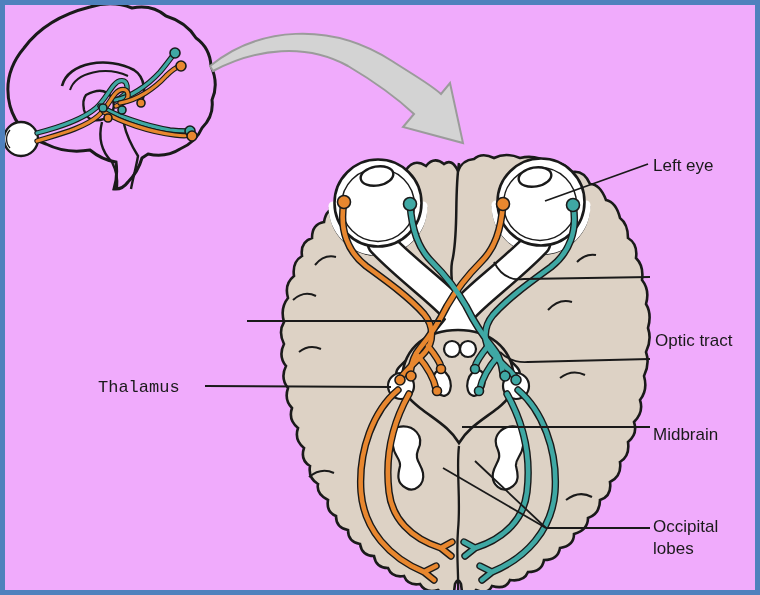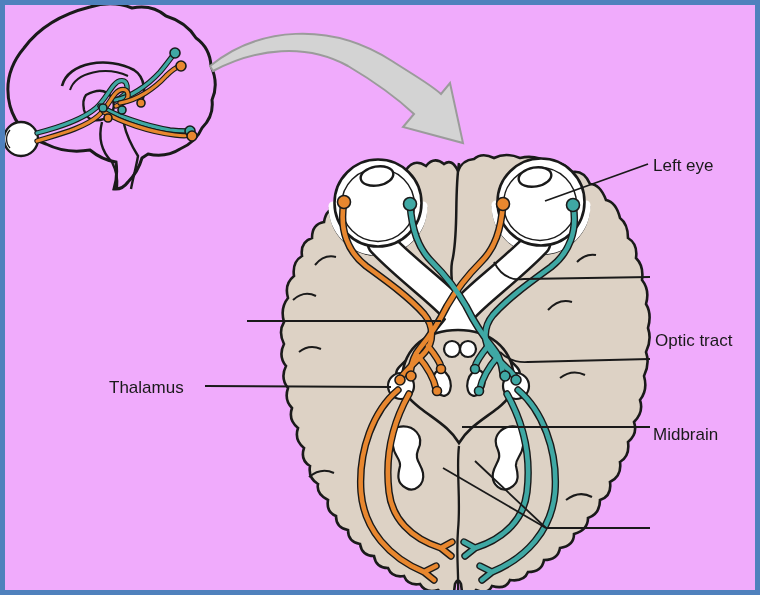--- a/index.html
+++ b/index.html
@@ -197,16 +197,17 @@
         <path class="ptr" d="M 546,528 L 650,528"></path>
         <path class="ptr" d="M 247,321 L 441,321"></path>
         <path class="ptr" d="M 205,386 L 391,387"></path>
       </g>
     </g>
   </svg>
 
   <div class="lbl" style="left:653px;top:155px;">Left eye</div>
   <div class="lbl" style="left:655px;top:330px;">Optic tract</div>
   <div class="lbl" style="left:653px;top:424px;">Midbrain</div>
-  <div class="lbl" style="left:109px;top:377px;">Thalamus</div>
+  <div class="lbl wrap" style="left:653px;top:516px;width:88px;">Occipital lobes</div>
+  <div class="lbl" style="left:98px;top:377px;font-family:Liberation Mono, monospace;">Thalamus</div>
 
   <div class="border-overlay"></div>
 </div>
 
 </body></html>

